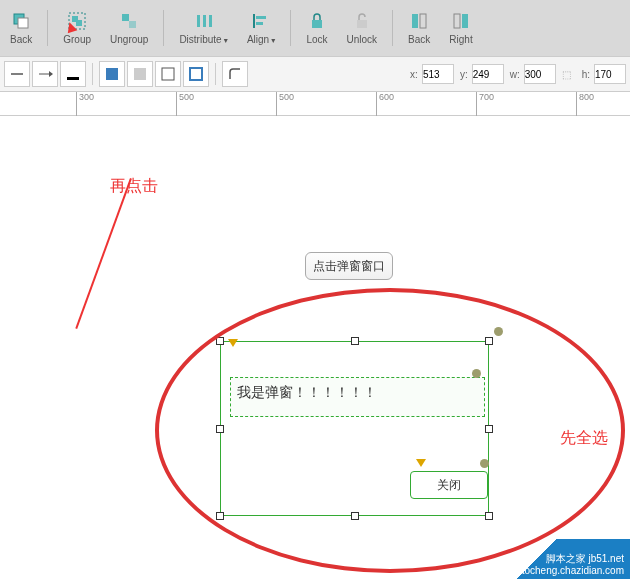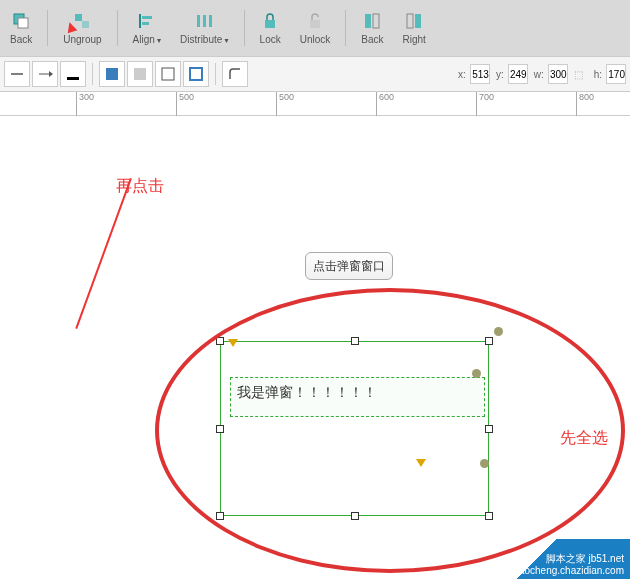--- a/index.html
+++ b/index.html
@@ -10,21 +10,21 @@
   .tool-group .icon { width: 20px; height: 20px; margin-bottom: 3px; display: flex; align-items: center; justify-content: center; }
   .tool-group .label { font-size: 10px; color: #555; }
   .sep { width: 1px; height: 36px; background: #bbb; margin: 0 4px; }
   .tool-group.dd .label::after { content: " ▾"; font-size: 8px; }
   
   .sub-toolbar { background: #f4f4f4; height: 36px; border-top: 1px solid #ccc; border-bottom: 1px solid #ccc; display: flex; align-items: center; padding: 0 4px; gap: 2px; }
   .sbtn { width: 26px; height: 26px; border: 1px solid #ccc; background: #fff; display: flex; align-items: center; justify-content: center; cursor: pointer; }
   .ssep { width: 1px; height: 22px; background: #ccc; margin: 0 4px; }
   .spacer { flex: 1; }
   .num-lbl { font-size: 10px; color: #666; margin-left: 4px; margin-right: 2px; }
-  .num-inp { width: 20px; height: 20px; font-size: 10px; text-align: right; border: 1px solid #ccc; background: #fff; }
+  .num-inp { width: 32px; height: 20px; font-size: 10px; text-align: left; border: 1px solid #ccc; background: #fff; }
   .link-ico { width: 18px; height: 20px; display: flex; align-items: center; justify-content: center; color: #aaa; font-size: 10px; }
   
   .ruler { height: 24px; background: #fff; border-bottom: 1px solid #ccc; position: relative; font-size: 9px; color: #888; }
   .ruler .tick { position: absolute; top: 0; height: 24px; border-left: 1px solid #aaa; padding-left: 2px; }
   
   .canvas { position: relative; width: 100%; height: calc(579px - 56px - 36px - 24px); background: #fff; }
   
   .mock-btn { position: absolute; left: 305px; top: 136px; width: 88px; height: 28px; border: 1px solid #aaa; border-radius: 6px; background: linear-gradient(#fdfdfd,#f0f0f0); display: flex; align-items: center; justify-content: center; font-size: 12px; color: #333; }
   
   .sel-outer { position: absolute; left: 220px; top: 225px; width: 269px; height: 175px; }
@@ -57,46 +57,56 @@
           <rect x="2" y="2" width="10" height="10" fill="#5bb" stroke="#288"></rect>
           <rect x="6" y="6" width="10" height="10" fill="#fff" stroke="#888"></rect>
         </svg>
       </div>
     <span class="label">Back</span>
   </div>
   <div class="sep"></div>
   <div class="tool-group">
     <div class="icon">
         <svg width="18" height="18">
+          <rect x="1" y="1" width="16" height="16" fill="none" stroke="#288" stroke-dasharray="2"></rect>
+          <rect x="4" y="4" width="6" height="6" fill="#5bb"></rect>
+          <rect x="8" y="8" width="6" height="6" fill="#5bb"></rect>
+        </svg>
+      </div>
+    <span class="label">Group</span>
+  </div>
+  <div class="tool-group">
+    <div class="icon">
+        <svg width="18" height="18">
           <rect x="2" y="2" width="7" height="7" fill="#5bb"></rect>
           <rect x="9" y="9" width="7" height="7" fill="#5bb" opacity="0.5"></rect>
         </svg>
       </div>
     <span class="label">Ungroup</span>
   </div>
   <div class="sep"></div>
+  <div class="tool-group dd">
+    <div class="icon">
+        <svg width="18" height="18">
+          <rect x="2" y="3" width="3" height="12" fill="#5bb"></rect>
+          <rect x="8" y="3" width="3" height="12" fill="#5bb"></rect>
+          <rect x="14" y="3" width="3" height="12" fill="#5bb"></rect>
+        </svg>
+      </div>
+    <span class="label">Distribute</span>
+  </div>
   <div class="tool-group dd">
     <div class="icon">
         <svg width="18" height="18">
           <line x1="2" y1="2" x2="2" y2="16" stroke="#288" stroke-width="2"></line>
           <rect x="4" y="4" width="10" height="3" fill="#5bb"></rect>
           <rect x="4" y="10" width="7" height="3" fill="#5bb"></rect>
         </svg>
       </div>
     <span class="label">Align</span>
-  </div>
-  <div class="tool-group dd">
-    <div class="icon">
-        <svg width="18" height="18">
-          <rect x="2" y="3" width="3" height="12" fill="#5bb"></rect>
-          <rect x="8" y="3" width="3" height="12" fill="#5bb"></rect>
-          <rect x="14" y="3" width="3" height="12" fill="#5bb"></rect>
-        </svg>
-      </div>
-    <span class="label">Distribute</span>
   </div>
   <div class="sep"></div>
   <div class="tool-group">
     <div class="icon">
         <svg width="18" height="18">
           <rect x="4" y="8" width="10" height="8" fill="#5bb"></rect>
           <path d="M6 8 V5 a3 3 0 0 1 6 0 V8" fill="none" stroke="#288" stroke-width="1.5"></path>
         </svg>
       </div>
     <span class="label">Lock</span>
@@ -213,26 +223,29 @@
     <div class="sel-handle" style="left:50%;bottom:-4px;margin-left:-4px"></div>
     <div class="sel-handle" style="right:-4px;bottom:-4px"></div>
     <div class="sel-dot" style="right:-14px;top:-14px"></div>
     <div class="sel-tri" style="left:8px;top:-2px"></div>
 
     <div class="sel-inner" style="left:10px;top:36px;width:255px;height:40px">
       <div class="txt">我是弹窗！！！！！！</div>
     </div>
     <div class="sel-dot" style="left:252px;top:28px"></div>
 
+    <div class="close-btn" style="left:190px;top:130px;width:78px;height:28px">
+      <span>关闭</span>
+    </div>
     <div class="sel-tri" style="left:196px;top:118px"></div>
     <div class="sel-dot" style="left:260px;top:118px"></div>
   </div>
 
   <div class="red-ellipse"></div>
-  <div class="anno" style="left:116px;top:60px">再点击</div>
+  <div class="anno" style="left:110px;top:60px">再点击</div>
   <div class="anno" style="left:560px;top:312px">先全选</div>
 
   <div class="arrow-line" style="left:130px;top:62px;width:2px;height:160px;transform:rotate(20deg)"></div>
   <div class="arrow-head" style="left:66px;top:-94px;transform:rotate(-18deg)"></div>
 
   <div class="watermark">
     <div class="wm-text">
       <span>脚本之家 jb51.net</span><br>
       <span>jiaocheng.chazidian.com</span>
     </div>

